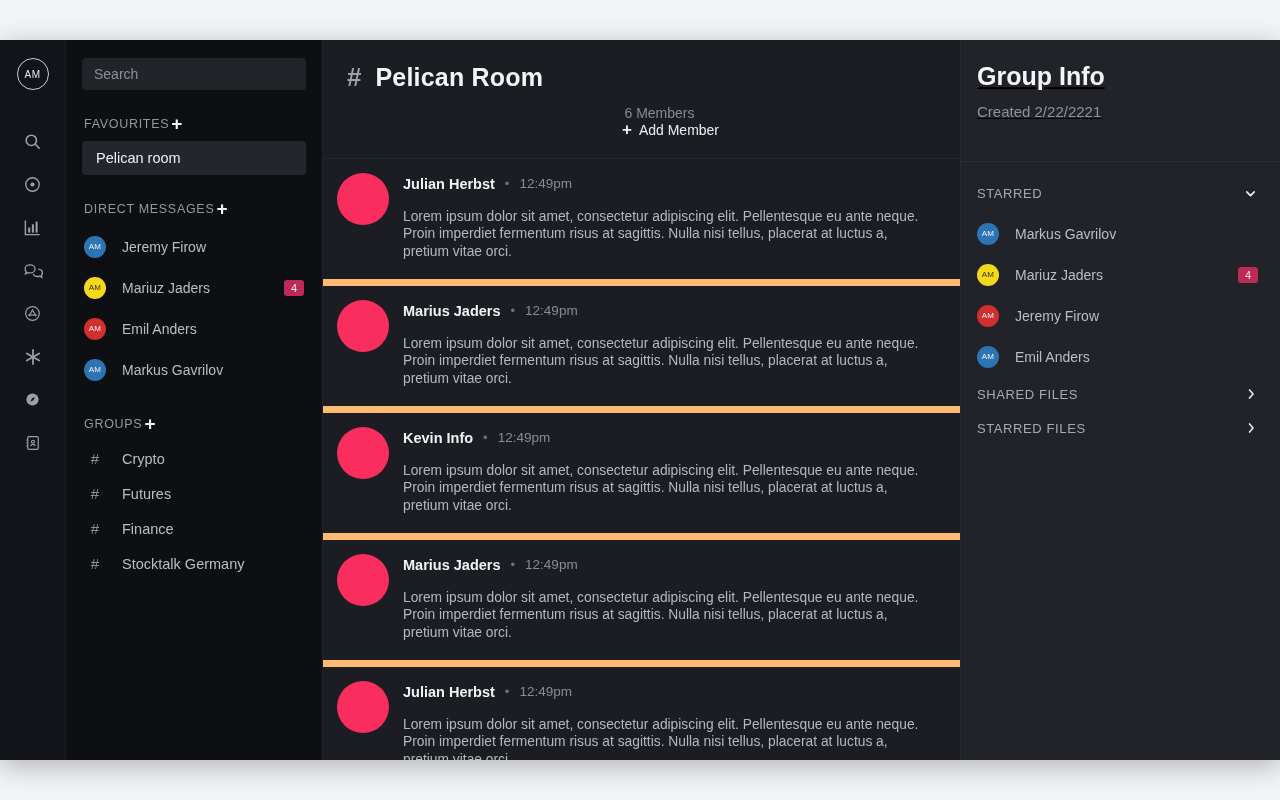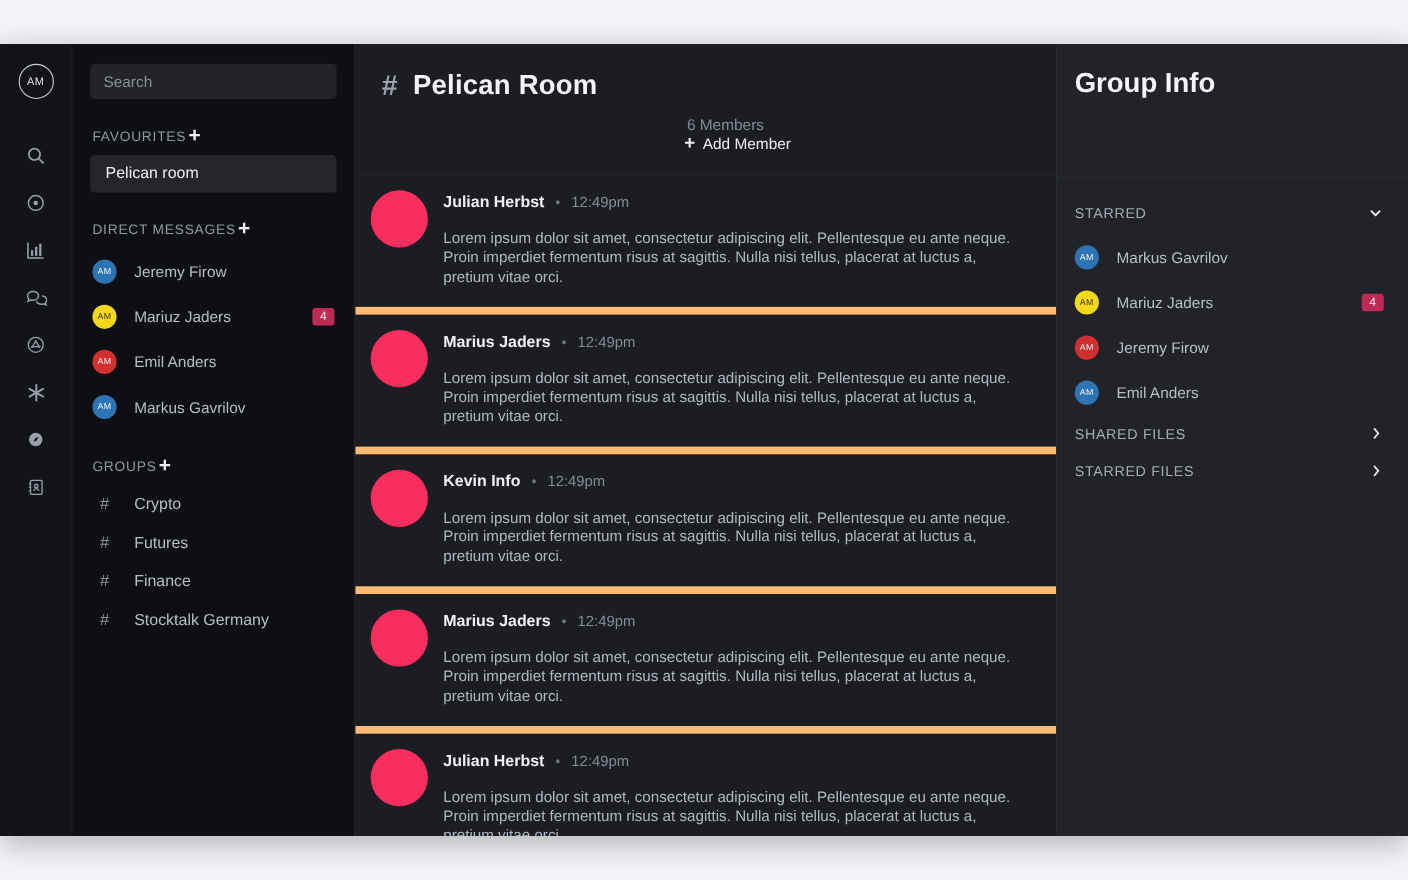--- a/index.html
+++ b/index.html
@@ -145,20 +145,21 @@
   .right {
     width: 320px; flex: 0 0 320px;
     background: #212329;
     border-left: 1px solid #2a2c33;
     display: flex; flex-direction: column;
   }
   .right-head {
     padding: 22px 24px 20px 16px;
     border-bottom: 1px solid #2b2d34;
     height: 122px;
+    text-decoration: underline;
   }
   .right-title { color: #f3f5f8; font-size: 25px; font-weight: 700; }
   .right-sub { color: #8d939c; font-size: 15px; margin-top: 12px; }
   .right-body { padding: 24px 22px 0 16px; }
   .members-head {
     display: flex; align-items: center; justify-content: space-between;
     margin-bottom: 12px;
   }
   .members-label { color: #a6abb3; font-size: 13px; letter-spacing: .6px; }
   .chev { color: #eef0f3; display: flex; cursor: pointer; }
@@ -385,20 +386,21 @@
           </div>
           <div class="msg-text">Lorem ipsum dolor sit amet, consectetur adipiscing elit. Pellentesque eu ante neque. Proin imperdiet fermentum risus at sagittis. Nulla nisi tellus, placerat at luctus a, pretium vitae orci.</div>
         </div>
       </div>
     </div>
   </div>
 
   <div class="right">
     <div class="right-head">
       <div class="right-title">Group Info</div>
+      <div class="right-sub">Created 2/22/2221</div>
     </div>
 
     <div class="right-body">
       <div class="members-head">
         <span class="members-label">STARRED</span>
         <span class="chev">
           <svg width="15" height="15" viewBox="0 0 24 24" fill="none" stroke="currentColor" stroke-width="2.6" stroke-linecap="round" stroke-linejoin="round">
             <polyline points="6,9.5 12,15.5 18,9.5"></polyline>
           </svg>
         </span>

